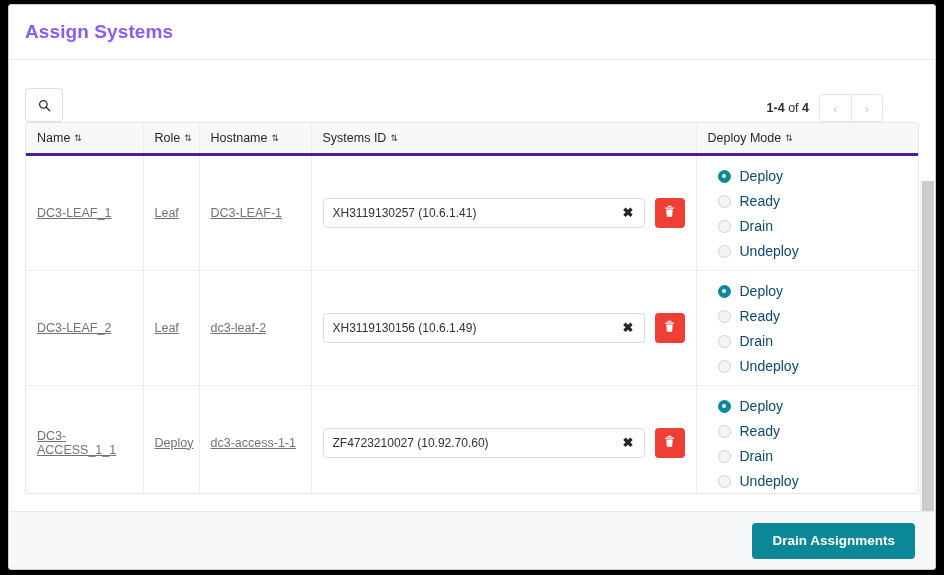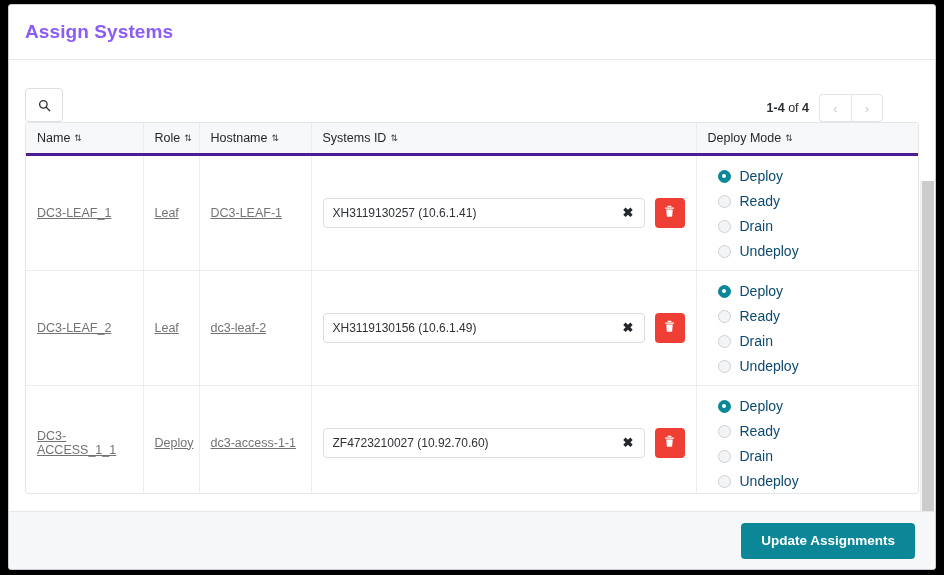--- a/index.html
+++ b/index.html
@@ -439,15 +439,15 @@
       </table>
     </div>
 
     <div class="outer-scroll">
       <div class="outer-thumb"></div>
 
     </div>
   </div>
 
   <div class="modal-footer">
-    <button class="btn-primary">Update Assignments</button>
+    <button class="btn-primary">Drain Assignments</button>
   </div>
 </div>
 
 </body></html>

